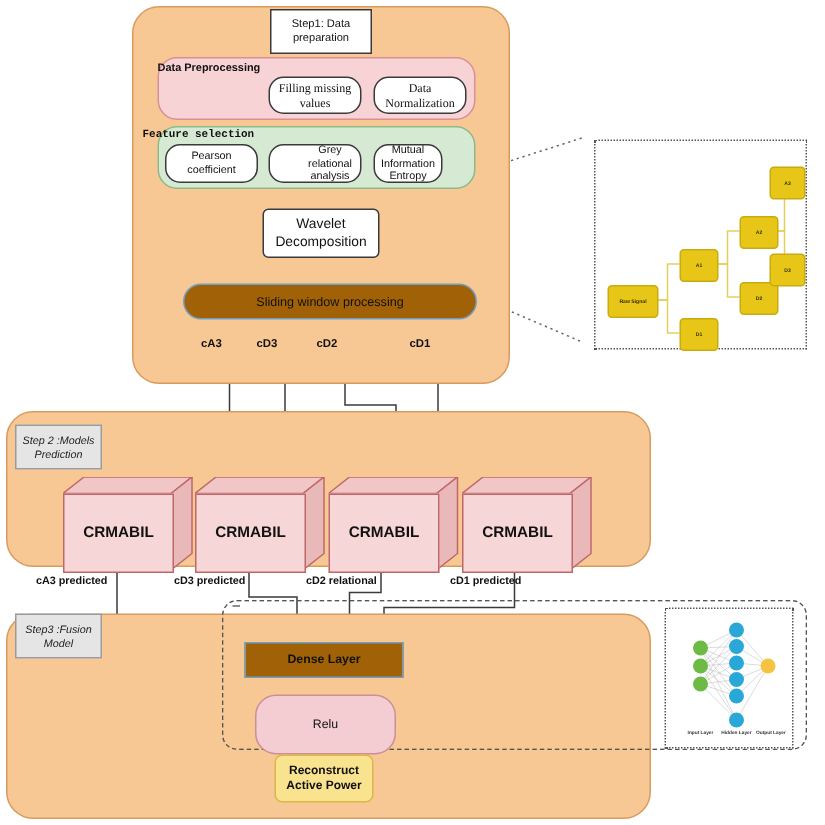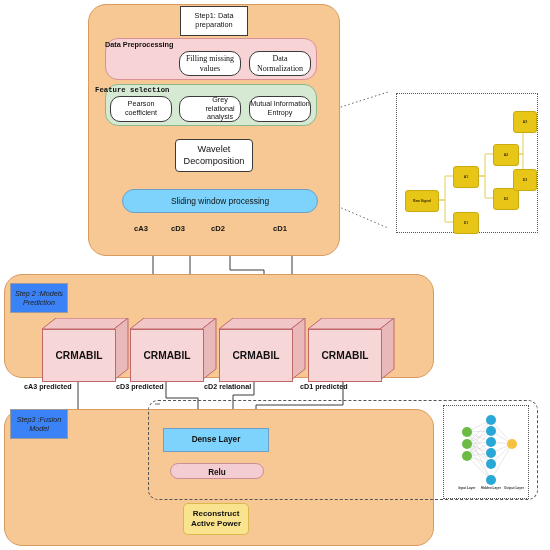--- a/index.html
+++ b/index.html
@@ -3,35 +3,35 @@
 <meta charset="utf-8">
 <style>
   html,body{margin:0;padding:0;background:#ffffff;}
   body{width:550px;height:550px;position:relative;overflow:hidden;
        font-family:"Liberation Sans","DejaVu Sans",sans-serif;
        -webkit-font-smoothing:antialiased;}
   #root{position:absolute;left:0;top:0;width:550px;height:550px;}
   .abs{position:absolute;box-sizing:border-box;}
   
   .stage{background:#f7c894;border:1px solid #d79b5f;border-radius:18px;}
-  .stage-tag{background:#3b82f6;border:1px solid #9b9b9b;
+  .stage-tag{background:#e5e5e5;border:1px solid #9b9b9b;
              font-size:7.2px;font-style:italic;color:#222;
              display:flex;align-items:center;justify-content:center;
              text-align:center;line-height:1.25;}
   
   .box{display:flex;align-items:center;justify-content:center;
        text-align:center;line-height:1.2;color:#111;}
   .wbox{background:#ffffff;border:1px solid #3a3a3a;}
   .group-pink{background:#f8d3d6;border:1px solid #d98f96;border-radius:13px;}
   .group-green{background:#d6ead3;border:1px solid #8db98a;border-radius:13px;}
   .group-title{font-size:7.3px;font-weight:bold;color:#111;text-align:left;}
   .pill{background:#ffffff;border:1px solid #3a3a3a;border-radius:10px;
         font-size:7.2px;}
   .pill-serif{font-family:"Liberation Serif","DejaVu Serif",serif;font-size:8px;}
-  .blue{background:#7dd3fc;border:1px solid #6f9fc4;}
+  .blue{background:#a16207;border:1px solid #6f9fc4;}
   .pinkpill{background:#f4cdd2;border:1px solid #cb8f97;border-radius:14px;}
   .yellowbox{background:#fae38f;border:1px solid #d9b84b;border-radius:5px;}
   
   .dashbox{border:1px dashed #555;}
   .dotbox{border:1.2px dotted #555;background:#ffffff;}
   
   svg.wires{position:absolute;left:0;top:0;width:550px;height:550px;
             overflow:visible;pointer-events:none;}
   .lbl{position:absolute;font-size:7.6px;color:#111;font-weight:bold;
        white-space:nowrap;}
@@ -103,21 +103,21 @@
 
   <div class="abs group-pink" style="left:105px;top:38px;width:212px;height:42px;"></div>
   <div class="abs group-title" style="left:105px;top:40px;width:212px;">Data Preprocessing</div>
   <div class="abs pill pill-serif box" style="left:179px;top:51px;width:62px;height:25px;">Filling missing values</div>
   <div class="abs pill pill-serif box" style="left:249px;top:51px;width:62px;height:25px;">Data Normalization</div>
 
   <div class="abs group-green" style="left:105px;top:84px;width:212px;height:42px;"></div>
   <div class="abs group-title" style="left:95px;top:86px;width:212px;font-family:Liberation Mono, monospace;">Feature selection</div>
   <div class="abs pill box" style="left:110px;top:96px;width:62px;height:26px;">Pearson coefficient</div>
   <div class="abs pill box" style="left:179px;top:96px;width:62px;height:26px;padding-left:20px;">Grey relational analysis</div>
-  <div class="abs pill box" style="left:249px;top:96px;width:62px;height:26px;">Mutual Information Entropy</div>
+  <div class="abs pill box" style="left:249px;top:96px;width:46px;height:26px;">Mutual Information Entropy</div>
 
   <div class="abs wbox box" style="left:175px;top:139px;width:78px;height:33px;border-radius:4px;font-size:9.2px;">
     <span>Wavelet Decomposition</span>
   </div>
 
   <div class="abs blue box" style="left:122px;top:189px;width:196px;height:24px;border-radius:12px;font-size:8.4px;">
     <span>Sliding window processing</span>
   </div>
 
   <div class="lbl" style="left:134px;top:224px;">cA3</div>
@@ -209,21 +209,21 @@
     <span style="white-space:pre-line;">Step3 :Fusion
 Model</span>
   </div>
 
   <div class="abs dashbox" style="left:148px;top:400px;width:390px;height:100px;border-radius:10px;background:none;"></div>
 
   <div class="abs blue box" style="left:163px;top:428px;width:106px;height:24px;font-size:8.2px;font-weight:bold;">
     <span>Dense Layer</span>
   </div>
 
-  <div class="abs pinkpill box" style="left:170px;top:463px;width:94px;height:16px;font-size:8.2px;font-weight:bold;align-items:flex-end;">
+  <div class="abs pinkpill box" style="left:170px;top:463px;width:94px;height:40px;font-size:8.2px;font-weight:normal;">
     <span>Relu</span>
   </div>
 
   <div class="abs yellowbox box" style="left:183px;top:503px;width:66px;height:32px;font-size:8px;font-weight:bold;">
     <span style="padding:0 3px;">Reconstruct Active Power</span>
   </div>
 
   <div class="abs dotbox" style="left:443px;top:405px;width:86px;height:94px;">
     <svg width="86" height="94" style="position:absolute;left:0;top:0;">
       <g stroke="#b5b5b5" stroke-width="0.35" fill="none" opacity="0.9">

